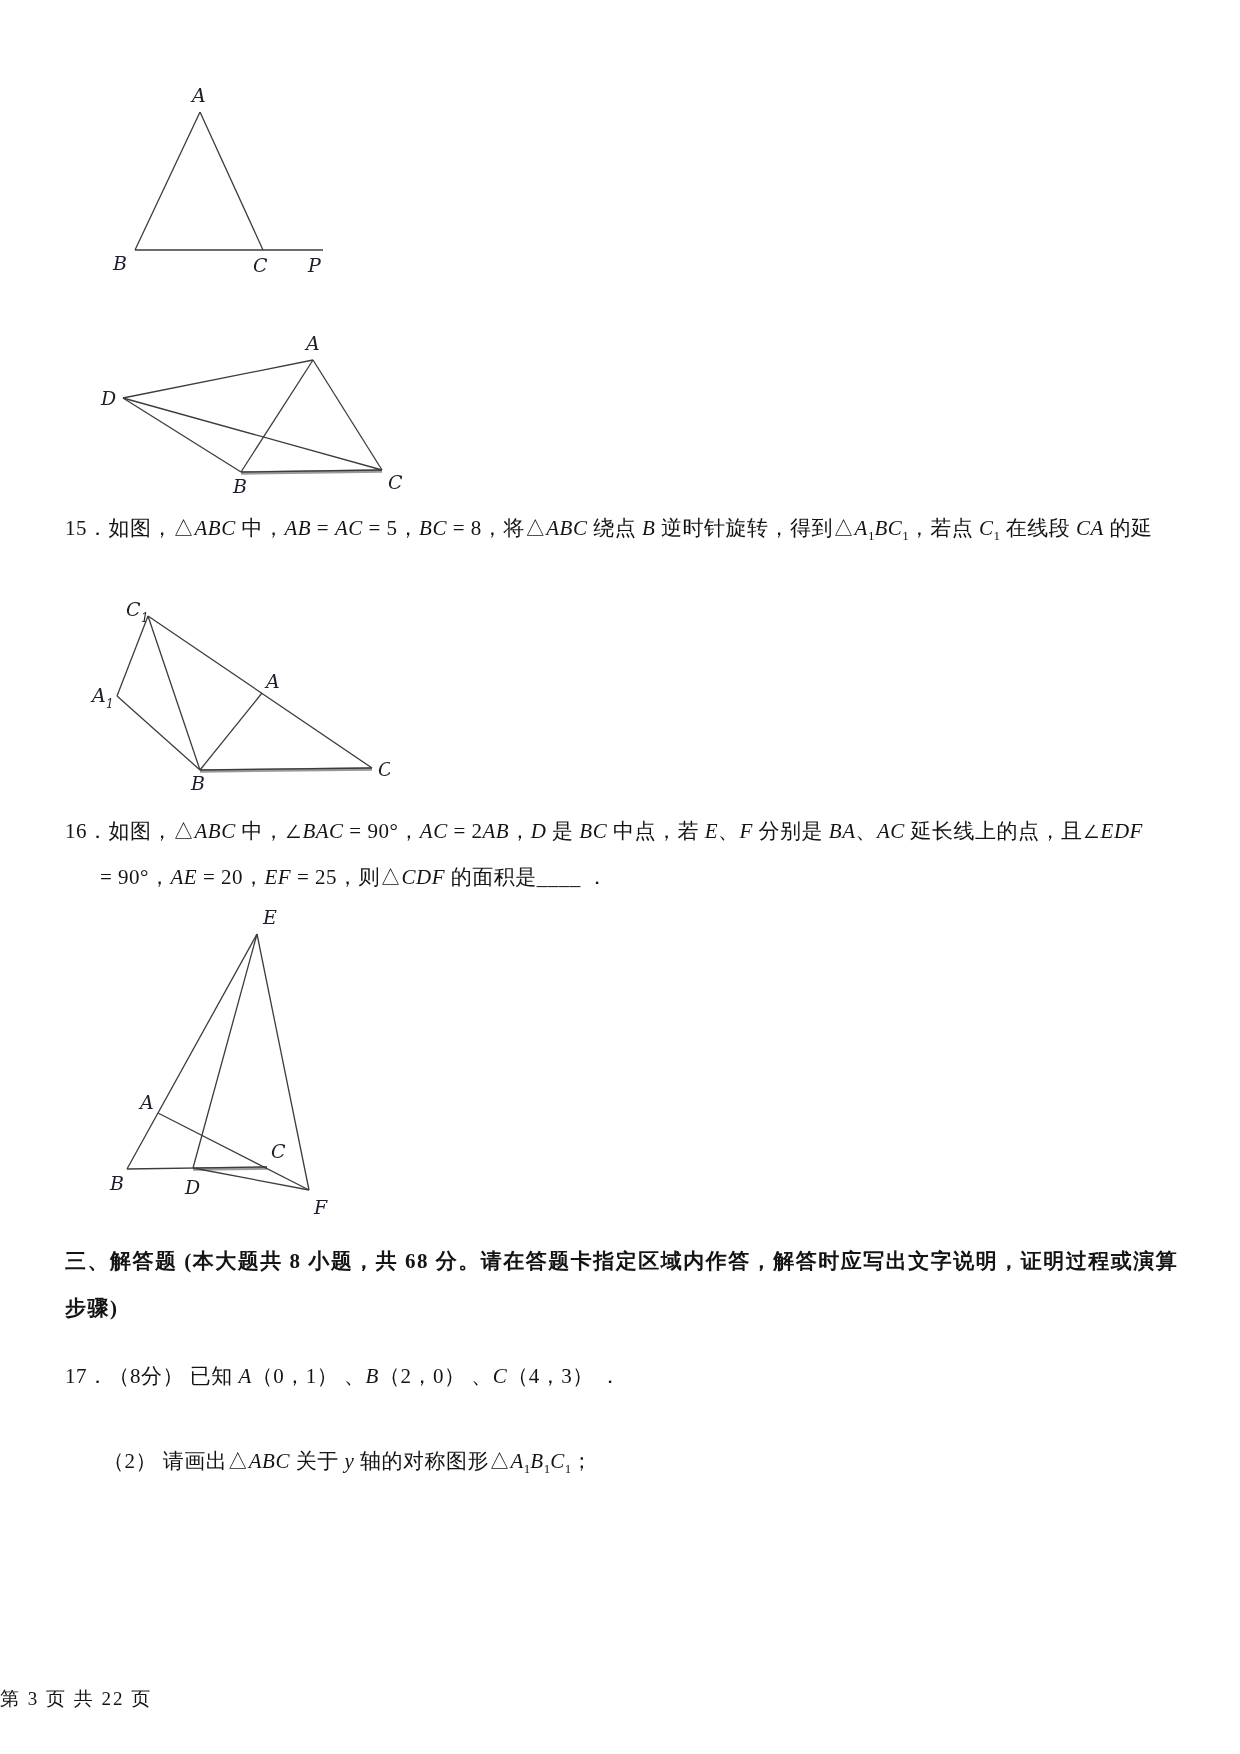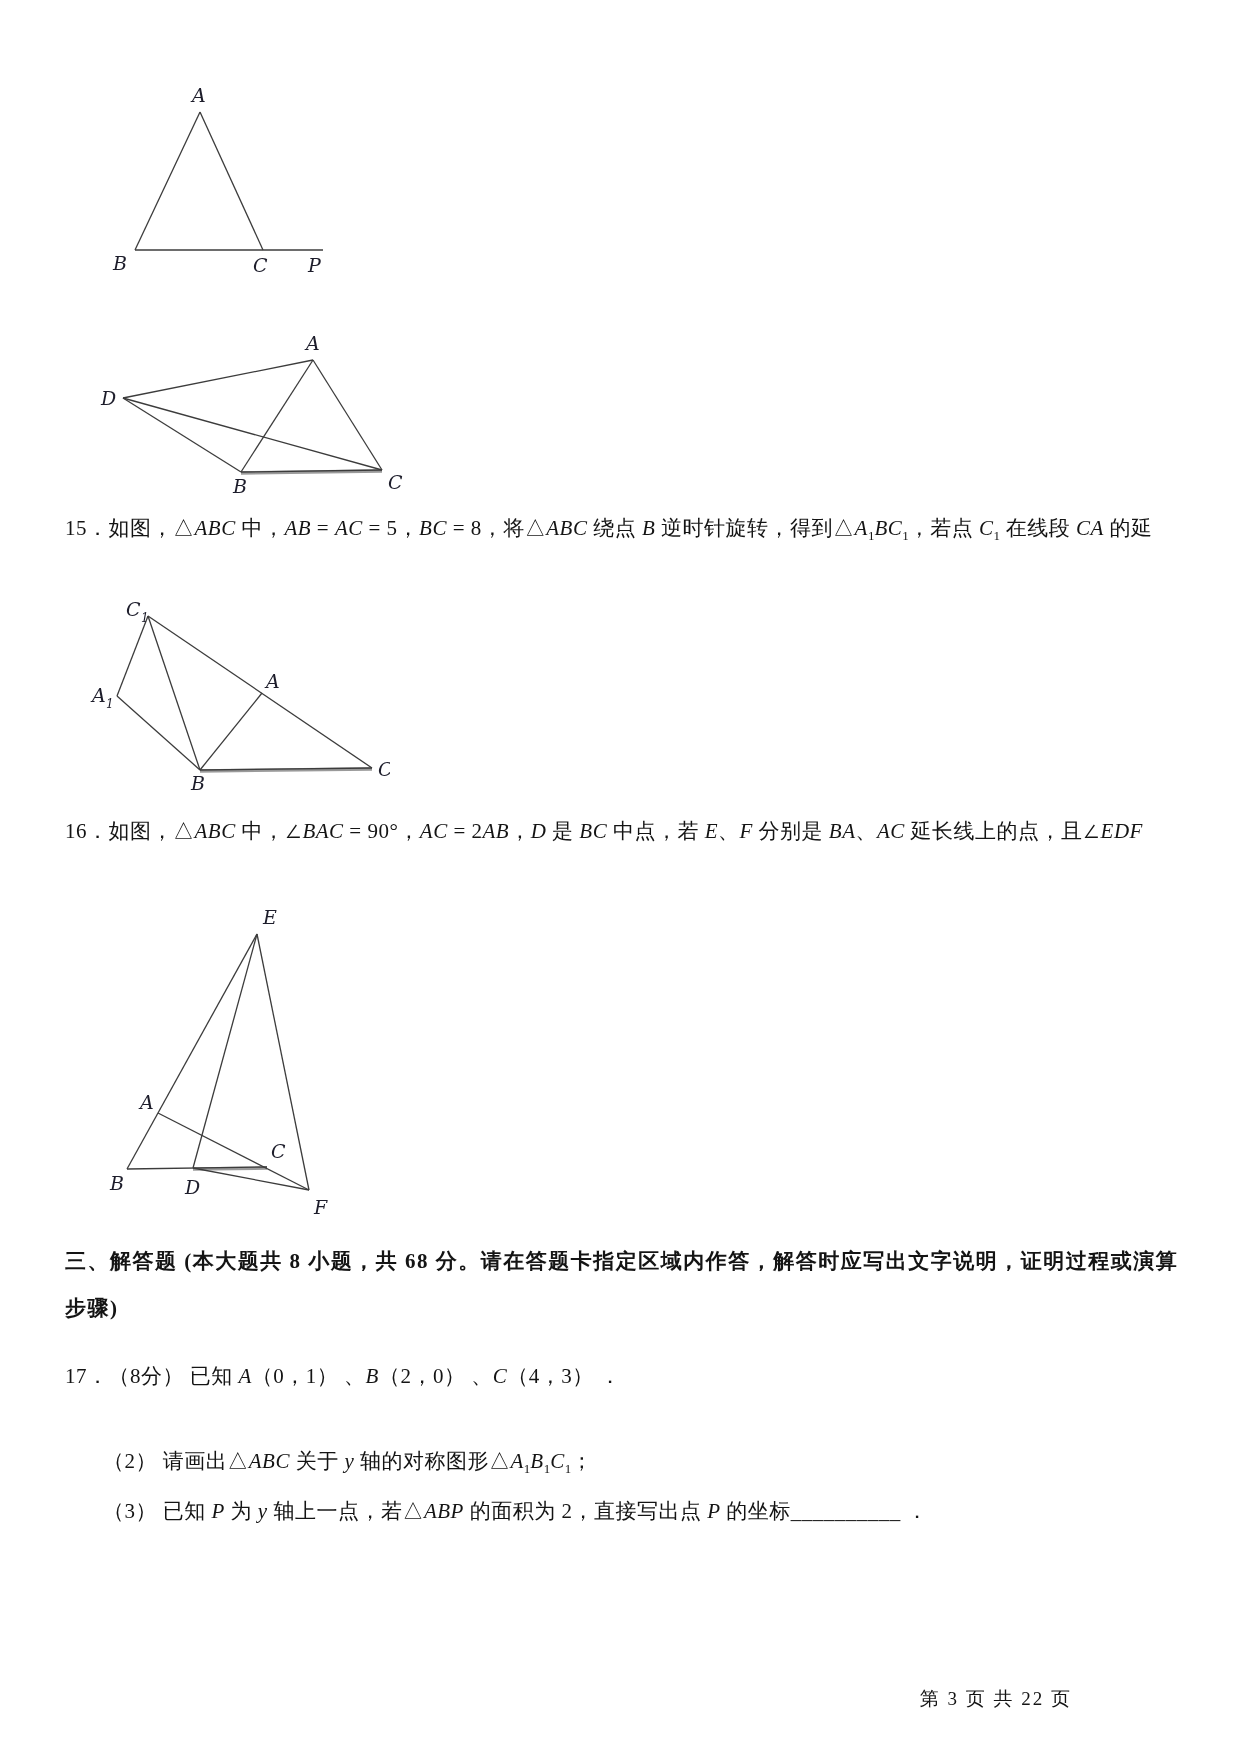--- a/index.html
+++ b/index.html
@@ -28,21 +28,21 @@
   .fig text{
     font-family:"DejaVu Serif", serif;
     font-style:italic;
     font-size:19px;
     fill:#1d1d2b;
   }
   .fig text.sublbl{font-size:12px;}
   .footer{
     position:absolute;
     top:1686px;left:0;width:1072px;
-    text-align:right;
+    text-align:left;
     font-size:19px;
     letter-spacing:2px;
   }
 </style>
 </head>
 <body>
 
 <div class="page">
 
   <svg class="fig" style="left:105px;top:80px;" width="230" height="195" viewBox="0 0 230 195">
@@ -83,20 +83,21 @@
     <text x="36" y="18">C</text>
     <text class="sublbl" x="51" y="24">1</text>
     <text x="2" y="104">A</text>
     <text class="sublbl" x="16" y="110">1</text>
     <text x="176" y="90">A</text>
     <text x="101" y="192">B</text>
     <text x="288" y="178">C</text>
   </svg>
 
   <div class="line" style="left:65px;top:816px;"><span>16．如图，△</span><span class="it">ABC</span><span> 中，∠</span><span class="it">BAC</span><span> = 90°，</span><span class="it">AC</span><span> = 2</span><span class="it">AB</span><span>，</span><span class="it">D</span><span> 是 </span><span class="it">BC</span><span> 中点，若 </span><span class="it">E</span><span>、</span><span class="it">F</span><span> 分别是 </span><span class="it">BA</span><span>、</span><span class="it">AC</span><span> 延长线上的点，且∠</span><span class="it">EDF</span></div>
+  <div class="line" style="left:100px;top:862px;"><span> = 90°，</span><span class="it">AE</span><span> = 20，</span><span class="it">EF</span><span> = 25，则△</span><span class="it">CDF</span><span> 的面积是____ ．</span></div>
 
   <svg class="fig" style="left:85px;top:902px;" width="250" height="318" viewBox="0 0 250 318">
     <line class="thick" x1="108" y1="267" x2="182" y2="266"></line>
     <line x1="42" y1="267" x2="172" y2="32"></line>
     <line x1="42" y1="267" x2="182" y2="265"></line>
     <line x1="172" y1="32" x2="108" y2="266"></line>
     <line x1="172" y1="32" x2="224" y2="288"></line>
     <line x1="108" y1="266" x2="224" y2="288"></line>
     <line x1="73" y1="211" x2="224" y2="288"></line>
     <text x="178" y="22">E</text>
@@ -105,17 +106,16 @@
     <text x="100" y="292">D</text>
     <text x="186" y="256">C</text>
     <text x="229" y="312">F</text>
   </svg>
 
   <div class="line bold sect" style="left:65px;top:1246px;">三、解答题 (本大题共 8 小题，共 68 分。请在答题卡指定区域内作答，解答时应写出文字说明，证明过程或演算</div>
   <div class="line bold sect" style="left:65px;top:1293px;text-align:center;">步骤)</div>
 
   <div class="line" style="left:65px;top:1340px;margin-top:21px;"><span>17．（8分） 已知 </span><span class="it">A</span><span>（0，1） 、</span><span class="it">B</span><span>（2，0） 、</span><span class="it">C</span><span>（4，3） ．</span></div>
   <div class="line" style="left:103px;top:1446px;"><span>（2） 请画出△</span><span class="it">ABC</span><span> 关于 </span><span class="it">y</span><span> 轴的对称图形△</span><span class="it">A</span><sub>1</sub><span class="it">B</span><sub>1</sub><span class="it">C</span><sub>1</sub><span>；</span></div>
-  <div class="line" style="left:103px;top:1496px;"><span>（3） 已知 </span><span class="it">P</span><span> 为 </span><span class="it">y</span><span> 轴上一点，若△</span><span class="it">ABP</span><span> 的面积为 2，直接写出点 </span><span class="it">P</span><span> 的坐标__________ ．</span></div>
 
   <div class="footer">第 3 页 共 22 页</div>
 
 </div>
 
 </body></html>

